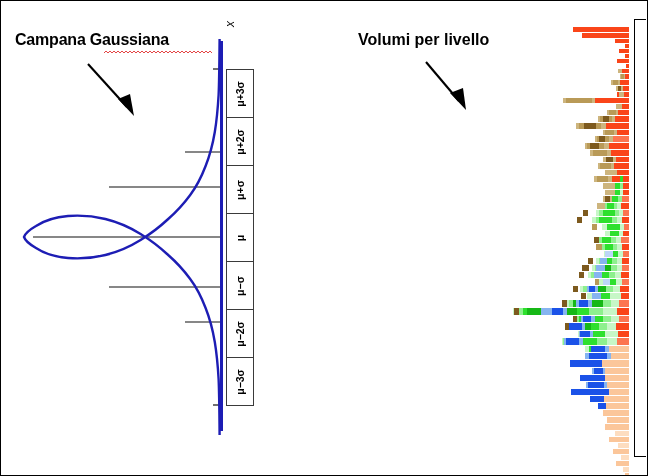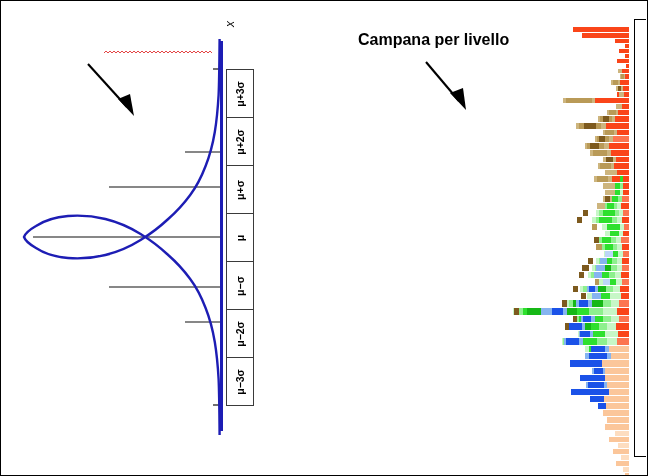--- a/index.html
+++ b/index.html
@@ -93,20 +93,21 @@
     font-size:13px; font-weight:bold; color:#9a9a9a; white-space:nowrap;
   }
 </style>
 </head>
 <body>
 
 <div id="page">
 
   <div id="gauss-panel">
 
+    <div id="gauss-title">Campana Gaussiana</div>
 
     <div id="gauss-title-underline">
       <svg width="109" height="3" viewBox="0 0 109 3">
         <path d="M0 2 L2 0 L4 2 L6 0 L8 2 L10 0 L12 2 L14 0 L16 2 L18 0 L20 2 L22 0 L24 2 L26 0 L28 2 L30 0 L32 2 L34 0 L36 2 L38 0 L40 2 L42 0 L44 2 L46 0 L48 2 L50 0 L52 2 L54 0 L56 2 L58 0 L60 2 L62 0 L64 2 L66 0 L68 2 L70 0 L72 2 L74 0 L76 2 L78 0 L80 2 L82 0 L84 2 L86 0 L88 2 L90 0 L92 2 L94 0 L96 2 L98 0 L100 2 L102 0 L104 2 L106 0 L108 2" fill="none" stroke="#e03030" stroke-width="0.9"></path>
       </svg>
     </div>
 
     <div id="gauss-arrow">
       <svg width="76" height="66" viewBox="0 0 76 66">
         <line x1="3" y1="3" x2="42" y2="46" stroke="#000" stroke-width="2.1"></line>
@@ -172,21 +173,21 @@
         <span>μ−2σ</span>
       </div>
       <div class="sigma-cell">
         <span>μ−3σ</span>
       </div>
     </div>
   </div>
 
   <div id="vol-panel">
 
-    <div id="vol-title">Campana per livello</div>
+    <div id="vol-title">Volumi per livello</div>
 
     <div id="vol-arrow">
       <svg width="70" height="62" viewBox="0 0 70 62">
         <line x1="3" y1="3" x2="36" y2="42" stroke="#000" stroke-width="2.1"></line>
         <polygon points="27,34 43,51 40,29" fill="#000"></polygon>
       </svg>
     </div>
 
     <div id="vol-chart">
         <div class="vol-row" style="top: 4px; height: 5px;">

